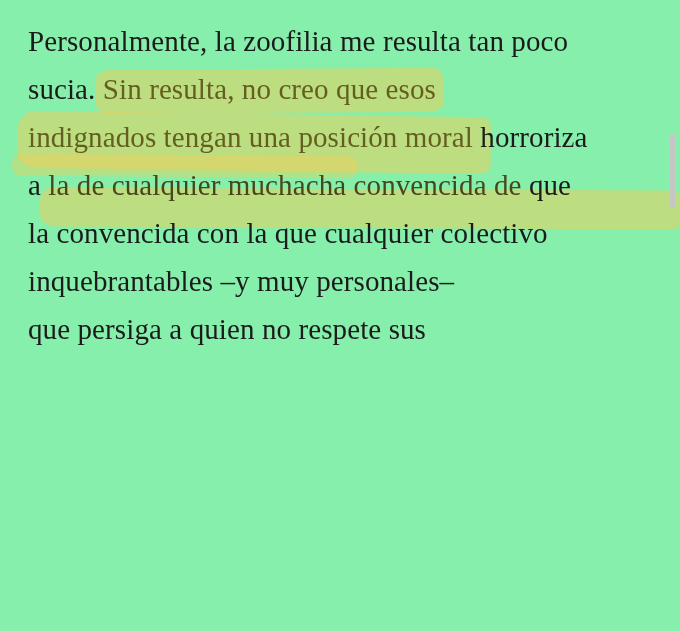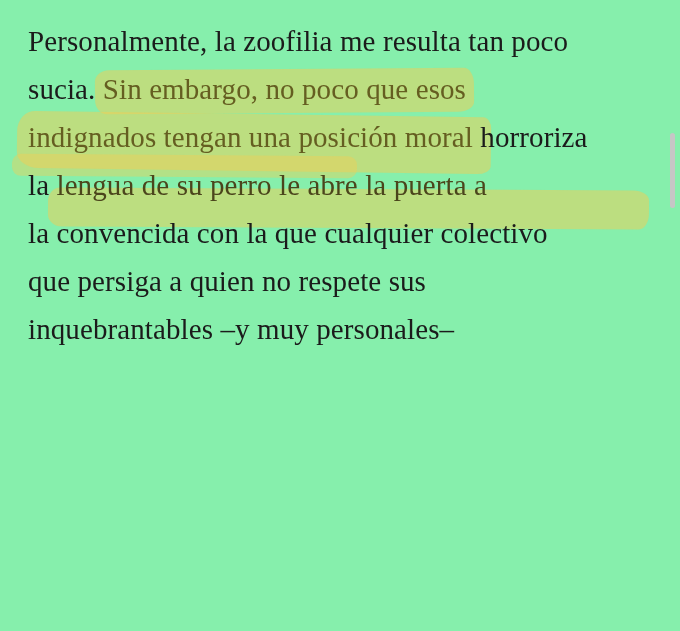--- a/index.html
+++ b/index.html
@@ -110,21 +110,21 @@
     background: #c6c6c6;
     border-radius: 3px;
   }
 </style>
 </head>
 <body>
 
 <div class="screen">
   <div class="text-block">
     <div class="line"><span class="seg pre">Personalmente, la zoofilia me resulta tan poco</span><span class="seg hl"></span><span class="seg post"></span></div>
-    <div class="line"><span class="seg pre">sucia. </span><span class="seg hl">Sin embargo, no poco que esos</span><span class="seg post"></span></div>
+    <div class="line"><span class="seg pre">sucia. </span><span class="seg hl">Sin resulta, no creo que esos</span><span class="seg post"></span></div>
     <div class="line"><span class="seg pre"></span><span class="seg hl">indignados tengan una posición moral</span><span class="seg post"> horroriza</span></div>
-    <div class="line"><span class="seg pre">la </span><span class="seg hl">lengua de su perro le abre la puerta a</span><span class="seg post"></span></div>
+    <div class="line"><span class="seg pre">a </span><span class="seg hl">la de cualquier muchacha convencida de</span><span class="seg post"> que</span></div>
     <div class="line"><span class="seg pre">la convencida con la que cualquier colectivo</span><span class="seg hl"></span><span class="seg post"></span></div>
+    <div class="line"><span class="seg pre">inquebrantables –y muy personales–</span><span class="seg hl"></span><span class="seg post"></span></div>
     <div class="line"><span class="seg pre">que persiga a quien no respete sus</span><span class="seg hl"></span><span class="seg post"></span></div>
-    <div class="line"><span class="seg pre">inquebrantables –y muy personales–</span><span class="seg hl"></span><span class="seg post"></span></div>
   </div>
   <div class="scrollbar-thumb"></div>
 </div>
 
 </body></html>

